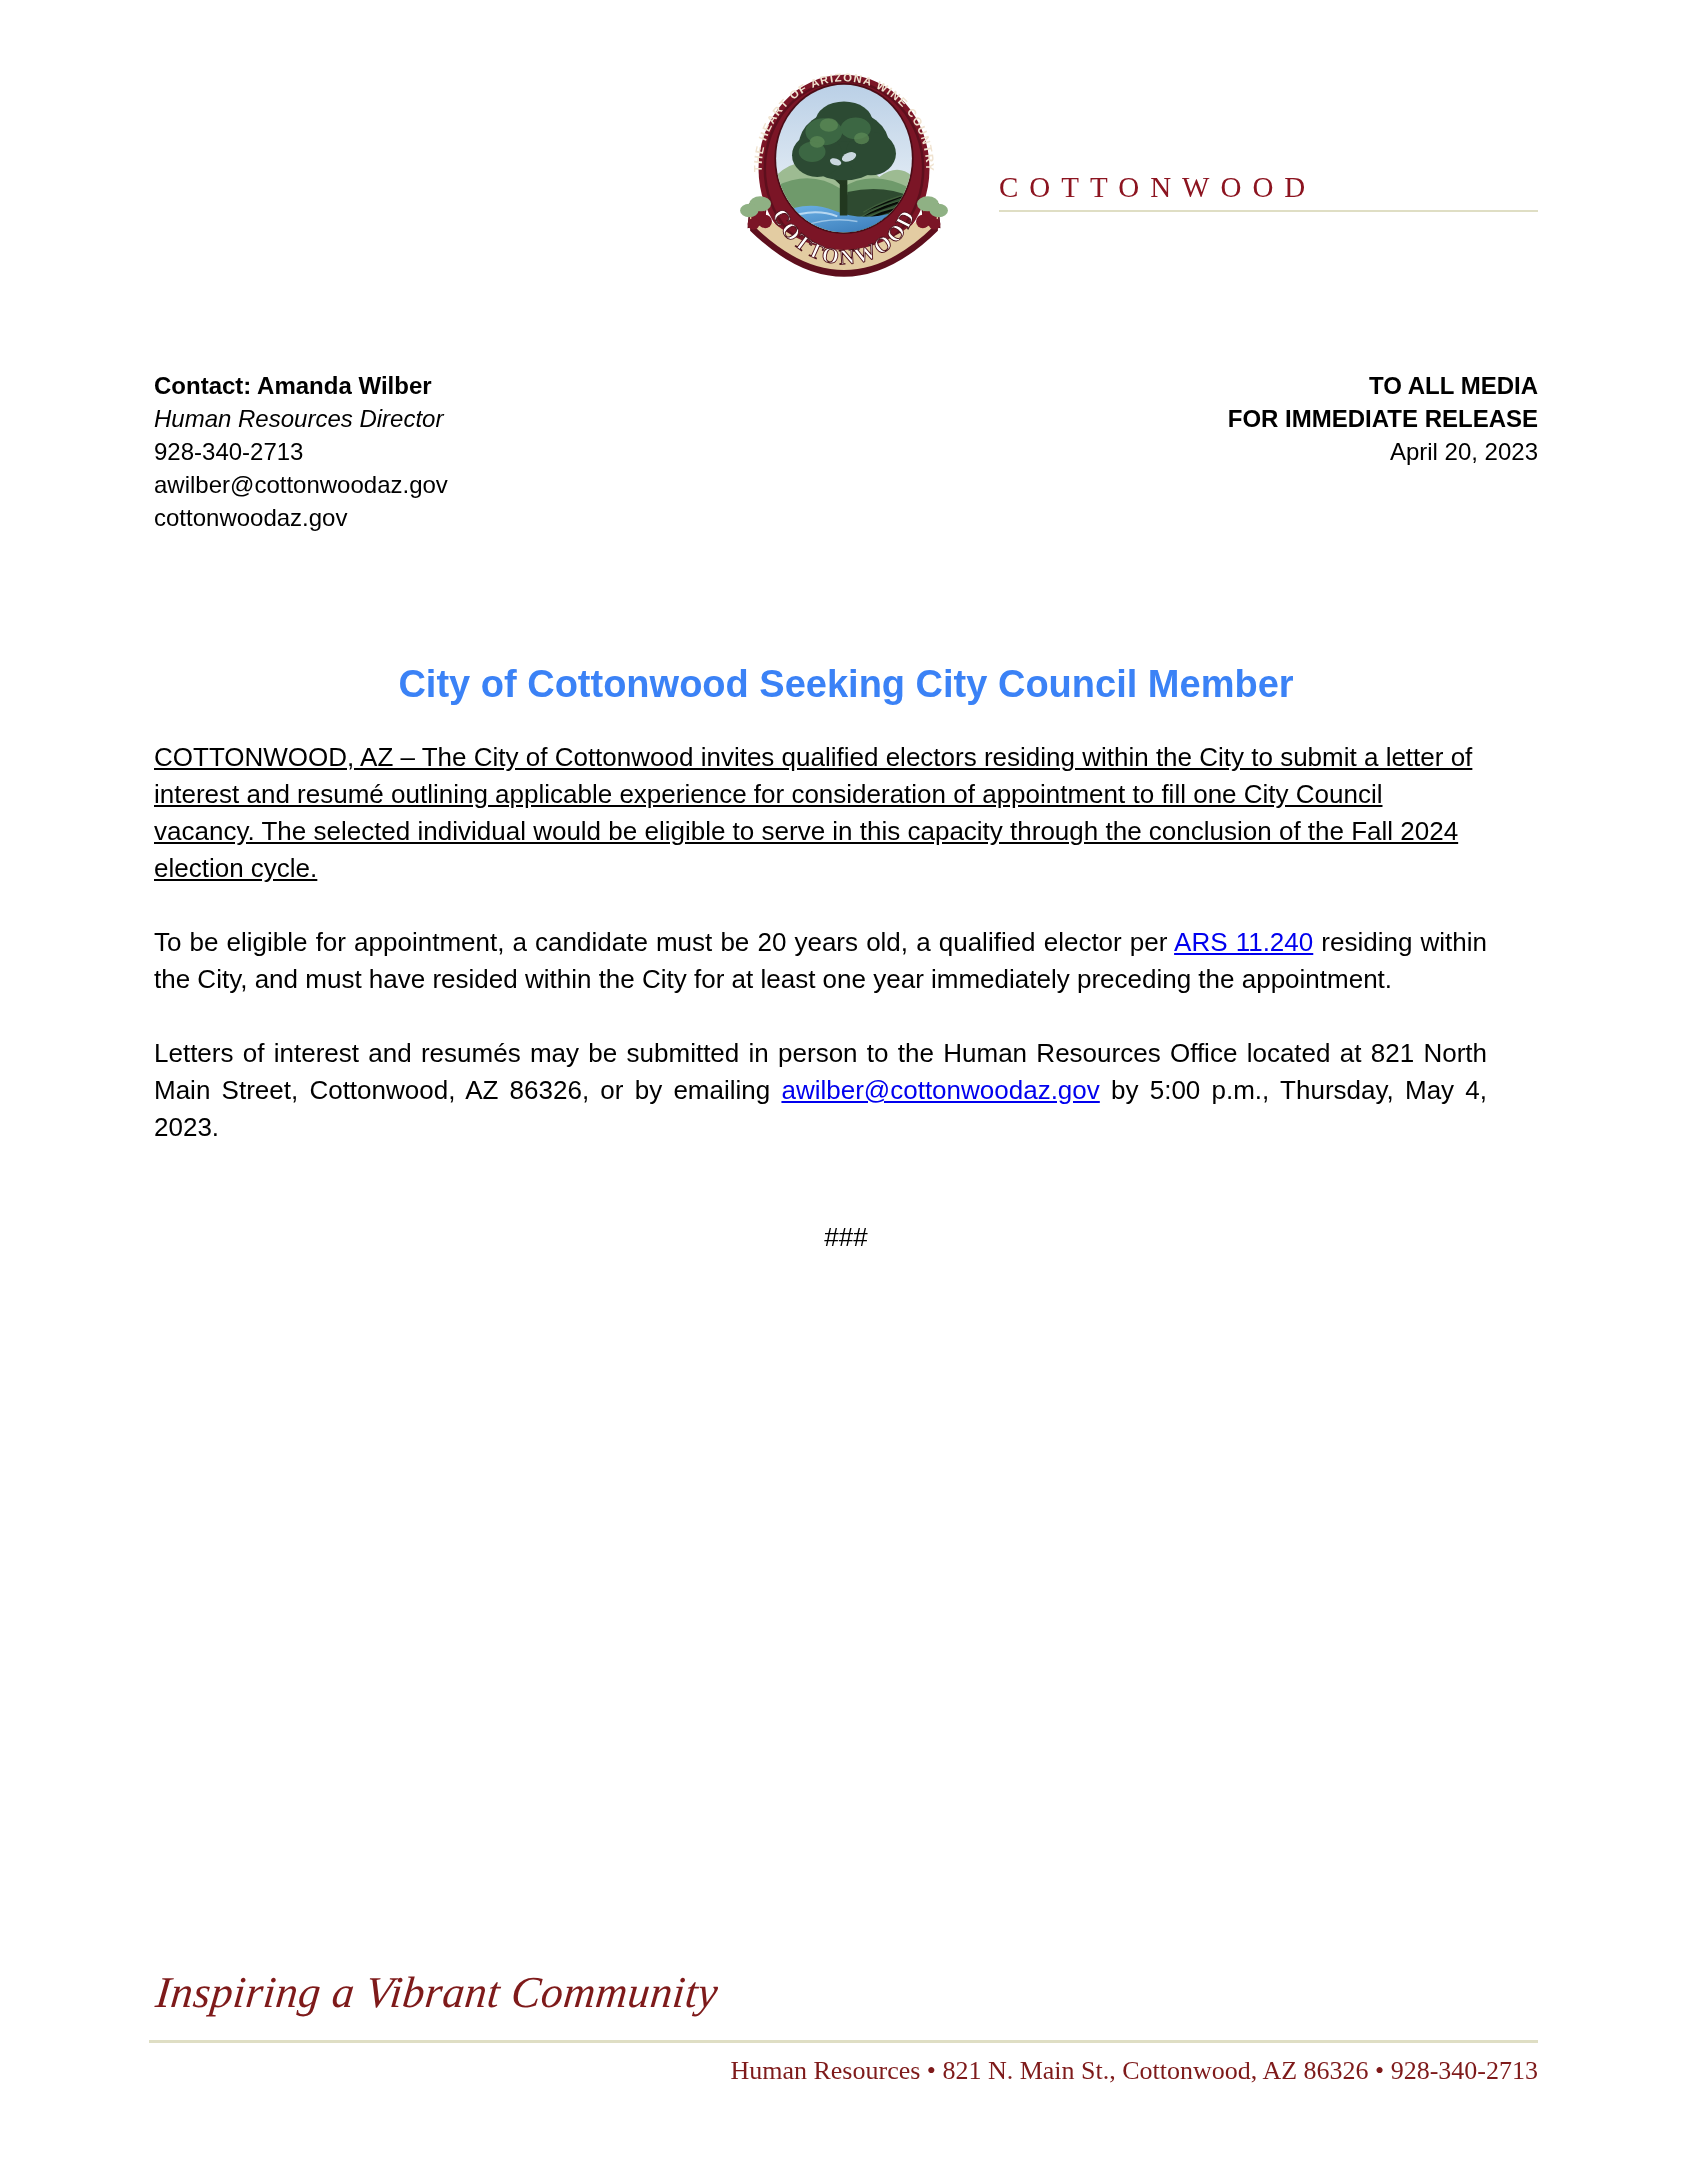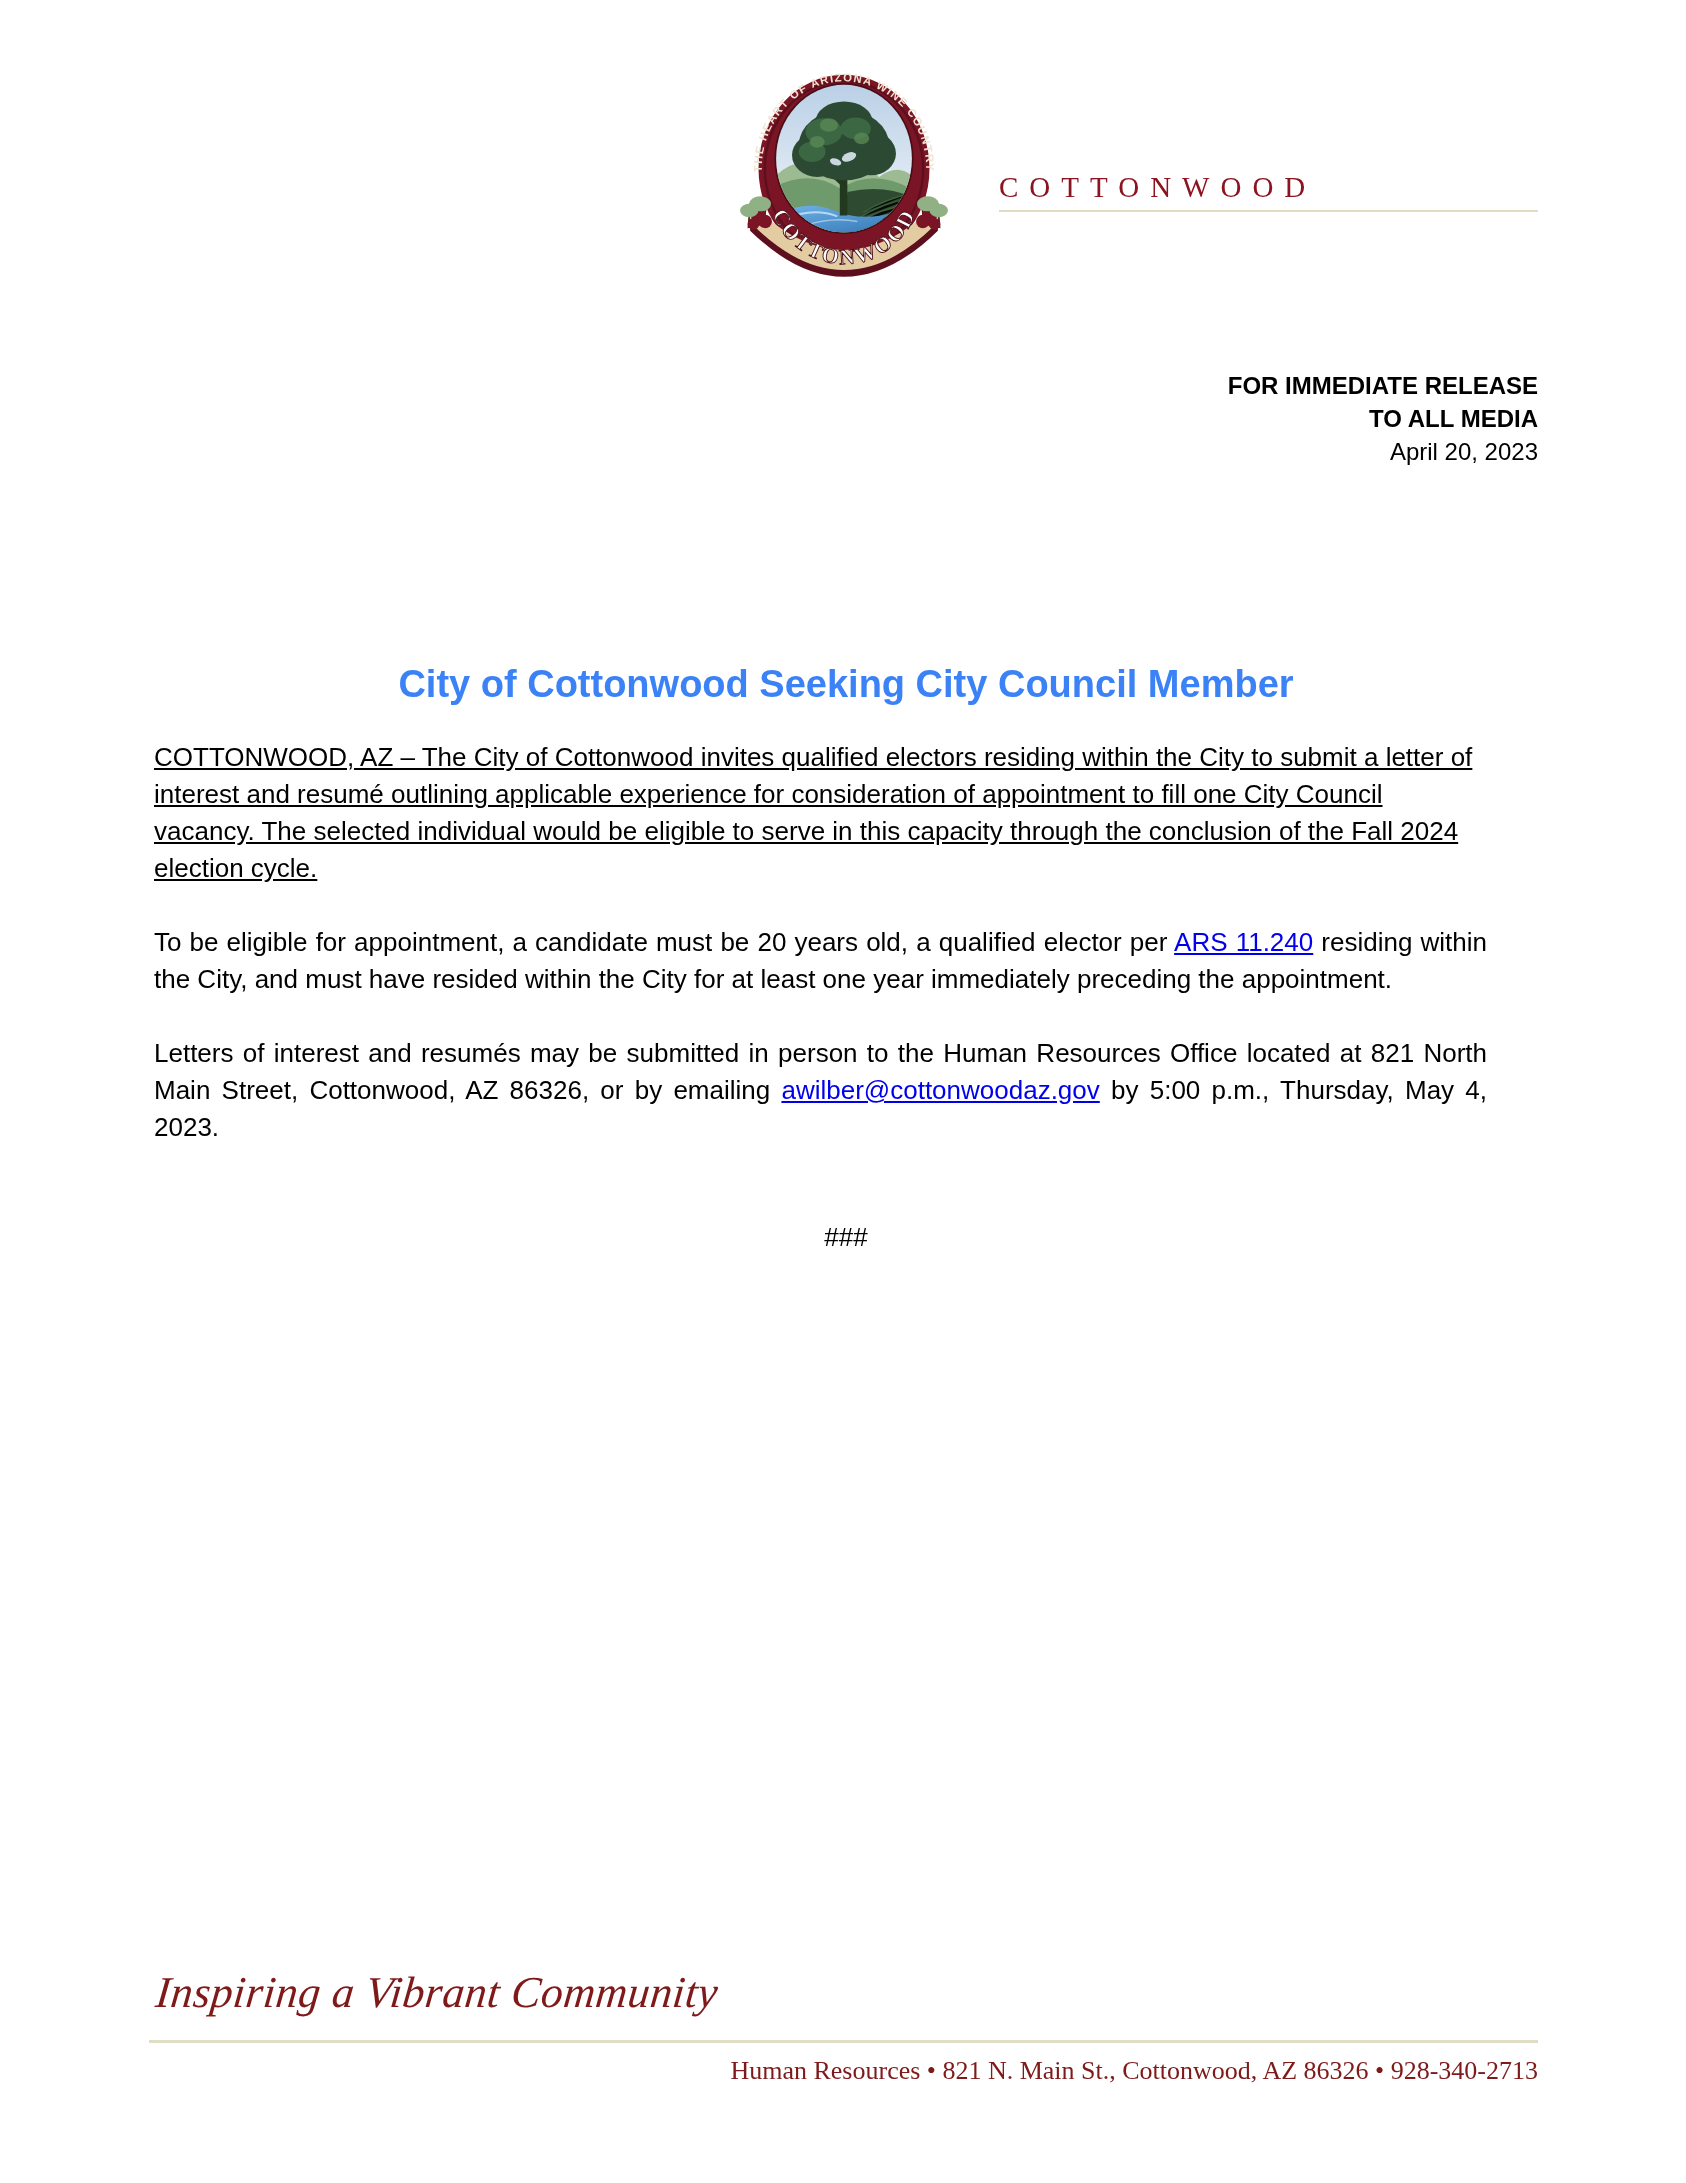--- a/index.html
+++ b/index.html
@@ -281,24 +281,31 @@
           <ellipse cx="249" cy="190" rx="11" ry="8" fill="#8FB184"></ellipse>
         </g>
 
         <text font-family="Liberation Serif, serif" font-size="26" font-weight="bold" fill="#FFFFFF" stroke="#4A0C16" stroke-width="1.1" letter-spacing="2.5">
           <textPath href="#arcBot" startOffset="50%" text-anchor="middle">COTTONWOOD</textPath>
         </text>
       </svg>
     </div>
   </div>
 
+  <div class="contact-block">
+    <div class="c-name">Contact: Amanda Wilber</div>
+    <div class="c-title">Human Resources Director</div>
+    <div>928-340-2713</div>
+    <div>awilber@cottonwoodaz.gov</div>
+    <div>cottonwoodaz.gov</div>
+  </div>
 
   <div class="release-block">
+    <div class="r-bold">TO ALL MEDIA</div>
     <div class="r-bold">FOR IMMEDIATE RELEASE</div>
-    <div class="r-bold">TO ALL MEDIA</div>
     <div>April 20, 2023</div>
   </div>
 
   <h1 class="doc-title">City of Cottonwood Seeking City Council Member</h1>
 
   <div class="body-copy">
 
     <p class="flow">COTTONWOOD, AZ – The City of Cottonwood invites qualified electors residing within the City to submit a letter of interest and resumé outlining applicable experience for consideration of appointment to fill one City Council vacancy. The selected individual would be eligible to serve in this capacity through the conclusion of the Fall 2024 election cycle.</p>
 
     <p class="justify"><span>To be eligible for appointment, a candidate must be 20 years old, a qualified elector per </span><a class="doclink" href="#">ARS 11.240</a><span> residing within the City, and must have resided within the City for at least one year immediately preceding the appointment.</span></p>

